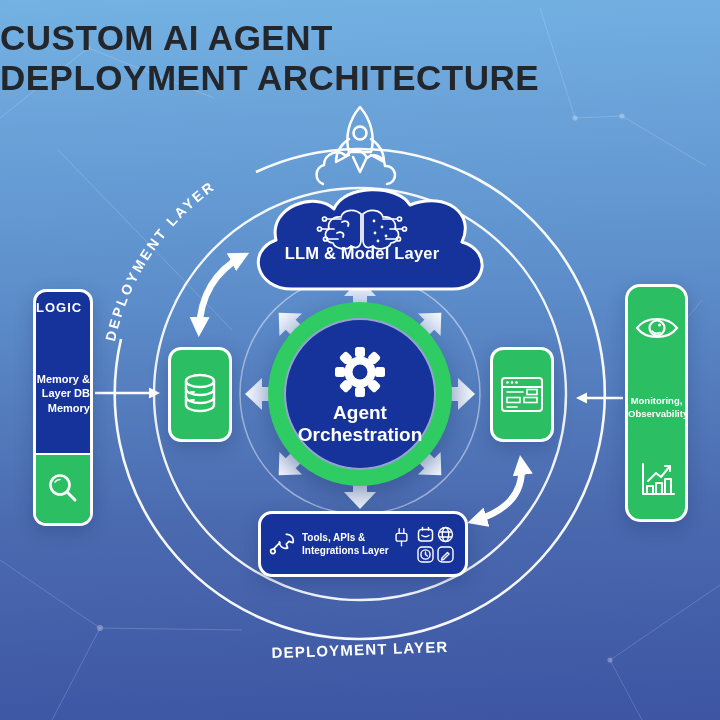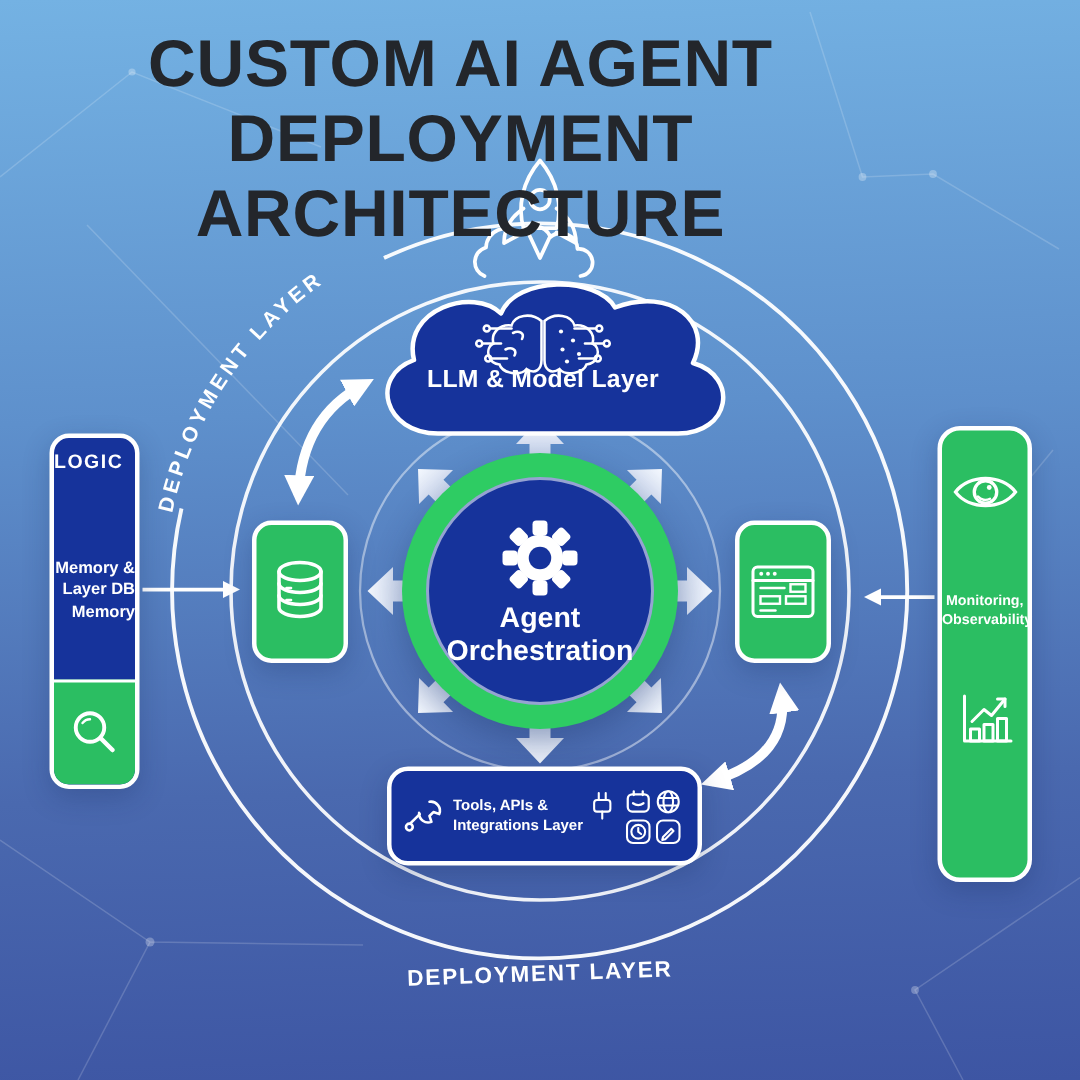--- a/index.html
+++ b/index.html
@@ -9,22 +9,22 @@
   }
   *{margin:0;padding:0;box-sizing:border-box}
   html,body{width:720px;height:720px;overflow:hidden}
   body{
     font-family:"Liberation Sans","DejaVu Sans",sans-serif;
     background:linear-gradient(178deg,var(--bg-top) 0%,var(--bg-mid) 38%,var(--bg-low) 72%,var(--bg-bottom) 100%);
     position:relative;
   }
   .abs{position:absolute}
   .title{
-    top:18px;left:0;width:614px;text-align:center;
-    color:var(--title);font-weight:800;font-size:44px;line-height:1.14;letter-spacing:.5px;
+    top:18px;left:0;width:614px;text-align:left;
+    color:var(--title);font-weight:800;font-size:35px;line-height:1.14;letter-spacing:.5px;
   }
   svg.layer{position:absolute;left:0;top:0;width:720px;height:720px}
   
   .panel{border:3px solid #fff;border-radius:14px;box-shadow:0 6px 18px rgba(20,40,90,.25)}
   .navy-bg{background:var(--navy)}
   .green-bg{background:var(--green)}
   .node-box{width:64px;height:95px;border-radius:13px;display:flex;align-items:center;justify-content:center}
   .center-ring{
     left:268px;top:302px;width:184px;height:184px;border-radius:50%;
     background:var(--ring-green);box-shadow:0 8px 22px rgba(20,40,90,.30);
@@ -40,21 +40,21 @@
     left:258px;top:511px;width:210px;height:66px;border-radius:14px;
     display:flex;align-items:center;padding:0 7px 0 8px;gap:4px;
   }
   .tools-text{color:#fff;font-weight:800;font-size:10px;line-height:1.3;white-space:nowrap;margin-left:3px}
   .tools-grid{display:grid;grid-template-columns:17px 17px;grid-template-rows:17px 17px;gap:3px;margin-left:3px}
   .left-panel{left:33px;top:289px;width:60px;height:237px;border-radius:13px;overflow:hidden;display:flex;flex-direction:column}
   .left-panel .top{flex:1;position:relative}
   .left-panel .bottom{height:70px;background:var(--green);display:flex;align-items:center;justify-content:center;border-top:2px solid #fff}
   .logic-label{position:absolute;top:8px;width:100%;text-align:left;color:#fff;font-weight:700;font-size:13px;letter-spacing:1px}
   .memory-label{position:absolute;top:80px;width:100%;text-align:right;color:#fff;font-weight:700;font-size:11px;line-height:1.3}
-  .right-panel{left:625px;top:284px;width:63px;height:304px;border-radius:15px;display:flex;flex-direction:column;align-items:center}
+  .right-panel{left:625px;top:284px;width:63px;height:238px;border-radius:15px;display:flex;flex-direction:column;align-items:center}
   .monitor-label{margin-top:52px;text-align:center;color:#fff;font-weight:700;font-size:9.5px;line-height:1.35;width:100%}
   .deploy-bottom{
     left:235px;top:641px;width:250px;text-align:center;color:#fff;font-weight:700;
     font-size:15px;letter-spacing:1.2px;transform:rotate(-2deg);
   }
   .icon{display:block}
 </style>
 </head>
 <body>
 

